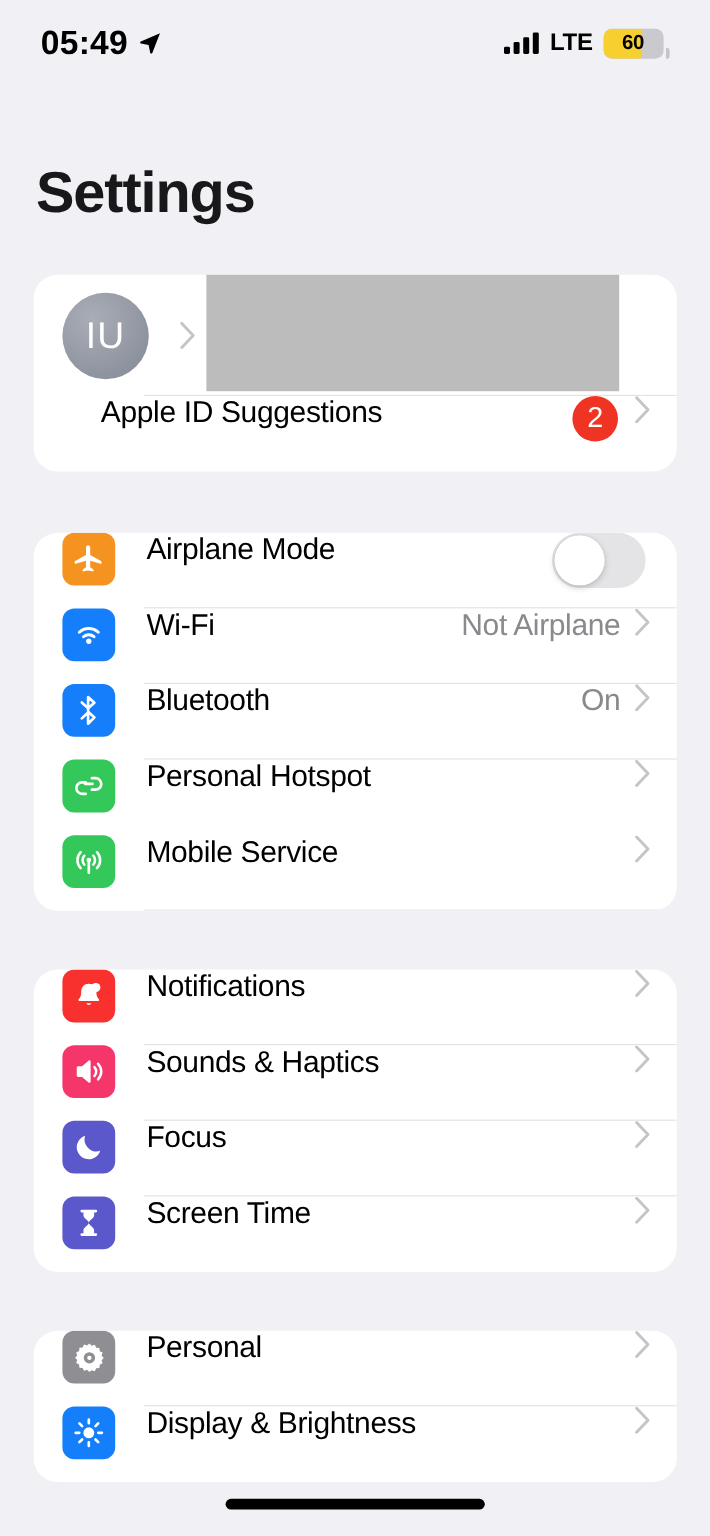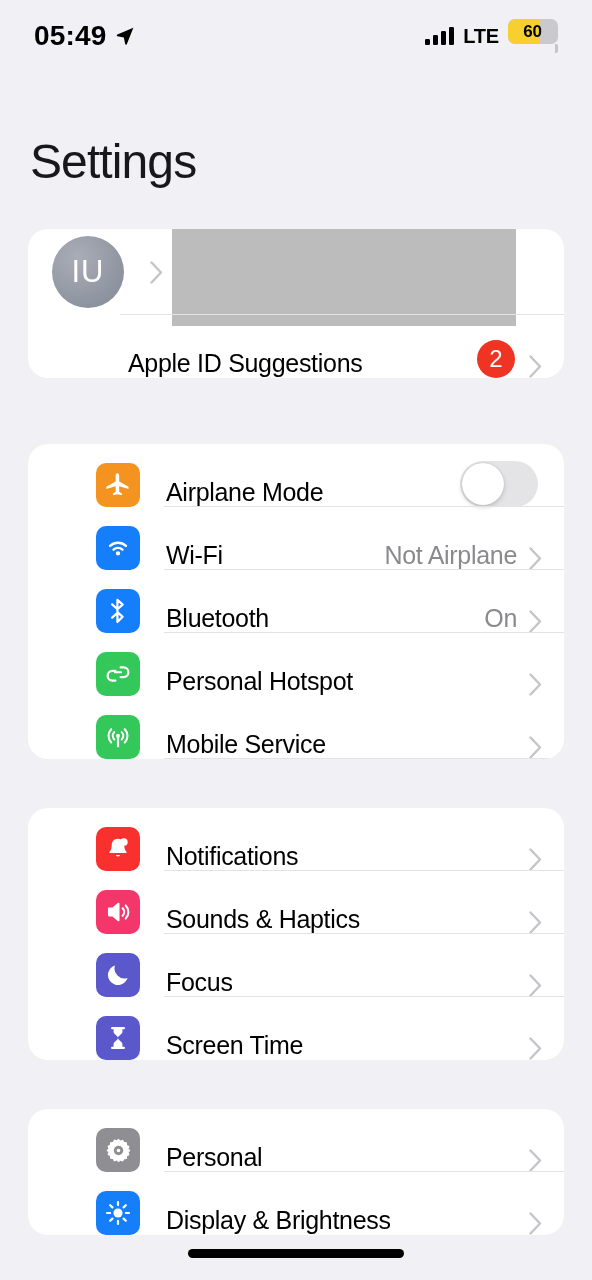--- a/index.html
+++ b/index.html
@@ -22,74 +22,74 @@
   .sb-time { font-size:28px; font-weight:600; color:#000; letter-spacing:0.2px; }
   .loc-arrow { width:20px; height:20px; display:block; }
   .sb-right { display:flex; align-items:center; gap:9px; }
   .signal { display:flex; align-items:flex-end; gap:3px; height:18px; }
   .signal i { display:block; width:5px; background:#000; border-radius:1.2px; }
   .signal i:nth-child(1){ height:6px; }
   .signal i:nth-child(2){ height:10px; }
   .signal i:nth-child(3){ height:14px; }
   .signal i:nth-child(4){ height:18px; }
   .lte { font-size:20px; font-weight:600; color:#000; letter-spacing:-0.2px; }
-  .battery { position:relative; display:flex; align-items:flex-end;flex-direction:column; }
+  .battery { position:relative; display:flex; align-items:flex-end; }
   .batt-body {
     position:relative; width:50px; height:25px; border-radius:7px;
     background:#c9c9ce; overflow:hidden;
   }
   .batt-fill {
     position:absolute; left:0; top:0; bottom:0; width:64%;
     background:#f7cf2e; border-radius:7px 3px 3px 7px;
   }
   .batt-num {
     position:absolute; inset:0; display:flex; align-items:center; justify-content:center;
     font-size:17px; font-weight:700; color:#000; letter-spacing:-0.3px; z-index:2;
     padding-right:1px;
   }
   .batt-cap {
     width:3px; height:9px; background:#c4c4c9; border-radius:0 2px 2px 0; margin-left:2px;
   }
 
   
   .page-title {
     position:absolute; top:134px; left:30px;
-    font-size:48px; font-weight:400; color:#18181b; letter-spacing:-0.9px;
+    font-size:48px; font-weight:700; color:#18181b; letter-spacing:-0.9px;
   }
 
   
   .card {
     position:absolute; left:28px; width:536px;
     background:#fff; border-radius:20px; overflow:hidden;
   }
   #card-profile { top:229px; }
   #card-conn    { top:444px; }
   #card-notif   { top:808px; }
   #card-general { top:1109px; }
 
   .row {
-    position:relative; display:flex; align-items:flex-end;
-    height:63px; padding:0 22px 0 24px;margin-left:44px;
+    position:relative; display:flex; align-items:flex-start;
+    height:63px; padding:0 22px 0 24px;
   }
   .row .sep {
     position:absolute; left:92px; right:0; bottom:0; height:1px; background:#e3e3e6;
   }
 
   .ic {
     width:44px; height:44px; border-radius:10px; flex:none;
     display:flex; align-items:center; justify-content:center;
     margin-right:26px;
   }
   .ic svg { display:block; }
   .row-label { font-size:25px; color:#000; letter-spacing:-0.3px; flex:1; }
   .row-value { font-size:25px; color:#8a8a8e; letter-spacing:-0.3px; margin-right:12px; }
   .chev { width:13px; height:23px; flex:none; }
 
   
-  .profile-row { height:86px; padding:0 22px 0 24px; position:relative; display:flex; align-items:center; }
+  .profile-row { height:101px; padding:0 22px 0 24px; position:relative; display:flex; align-items:center; }
   .avatar {
     width:72px; height:72px; border-radius:50%; flex:none;
     background:radial-gradient(circle at 35% 30%, #a9adb8 0%, #8e949f 70%, #868c97 100%);
     display:flex; align-items:center; justify-content:center;
     color:#fff; font-size:31px; font-weight:400; letter-spacing:1px;
     margin-right:26px;
   }
   .redact {
     position:absolute; left:144px; top:-8px; width:344px; height:105px;
     background:#bcbcbc;

